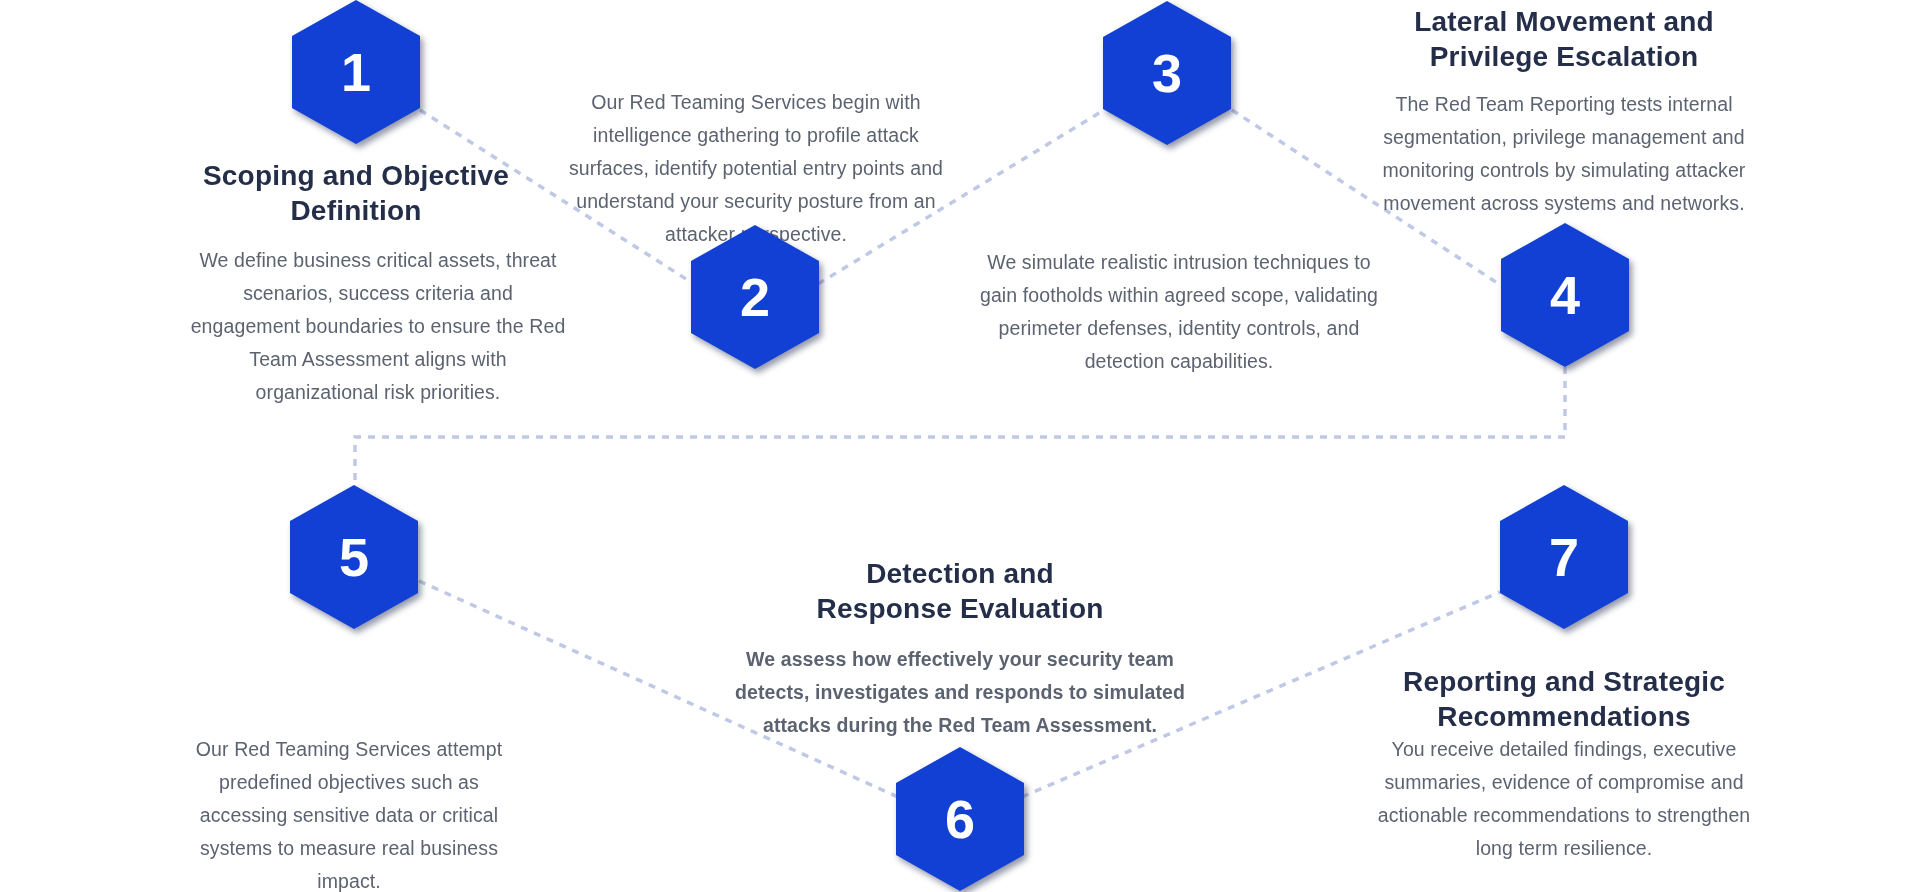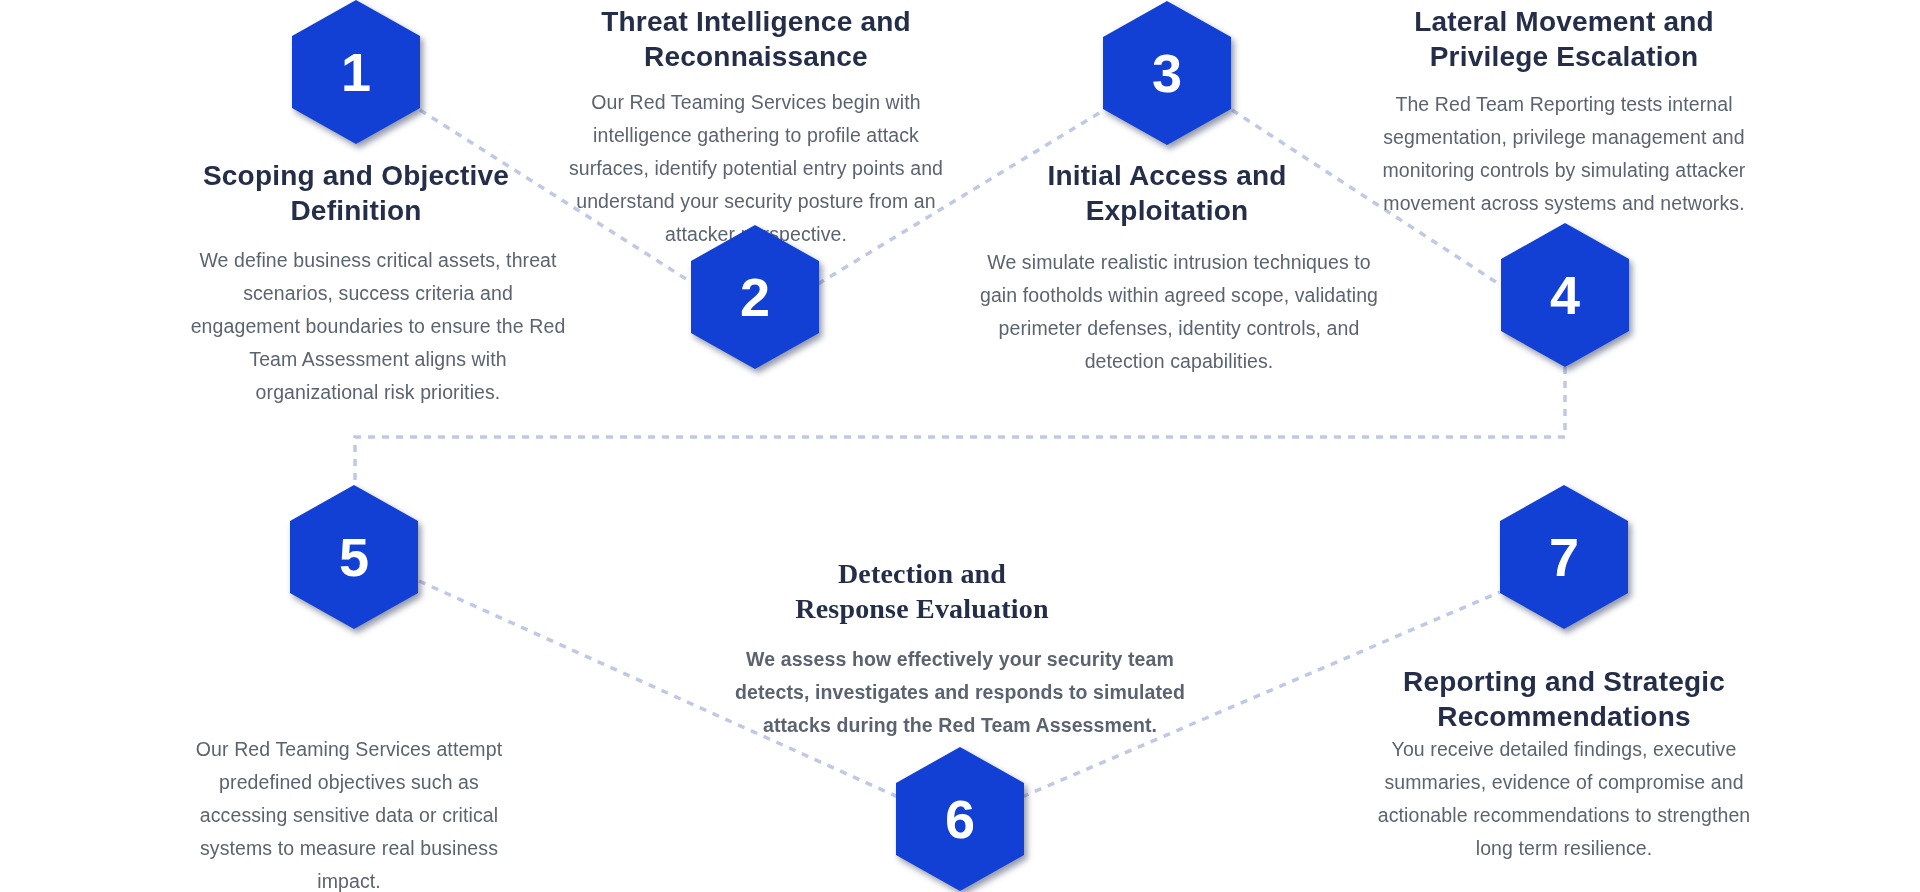--- a/index.html
+++ b/index.html
@@ -63,55 +63,51 @@
 
   <div class="hex-wrap" style="left:292px;top:0px;">
     <div class="hex" style="position:relative;left:0;top:0;">
       <span class="hex-number">1</span>
     </div>
   </div>
   <div class="step-title" style="left:126px;top:158px;text-align:center;">Scoping and Objective
 Definition</div>
   <div class="step-desc" style="left:166px;top:244px;width:380px;margin-left:22px;">We define business critical assets, threat scenarios, success criteria and engagement boundaries to ensure the Red Team Assessment aligns with organizational risk priorities.</div>
 
-  <div class="step-title" style="left:526px;top:4px;">Threat Intelligence and
-Reconnaissance</div>
   <div class="step-desc" style="left:551px;top:86px;width:410px;">Our Red Teaming Services begin with intelligence gathering to profile attack surfaces, identify potential entry points and understand your security posture from an attacker perspective.</div>
   <div class="hex-wrap" style="left:691px;top:225px;">
     <div class="hex" style="position:relative;left:0;top:0;">
       <span class="hex-number">2</span>
     </div>
   </div>
 
   <div class="hex-wrap" style="left:1103px;top:1px;">
     <div class="hex" style="position:relative;left:0;top:0;">
       <span class="hex-number">3</span>
     </div>
   </div>
-  <div class="step-title" style="left:937px;top:158px;">Initial Access and
-Exploitation</div>
   <div class="step-desc" style="left:962px;top:246px;width:410px;margin-left:12px;">We simulate realistic intrusion techniques to gain footholds within agreed scope, validating perimeter defenses, identity controls, and detection capabilities.</div>
 
   <div class="step-title" style="left:1334px;top:4px;">Lateral Movement and
 Privilege Escalation</div>
   <div class="step-desc" style="left:1369px;top:88px;width:390px;">The Red Team Reporting tests internal segmentation, privilege management and monitoring controls by simulating attacker movement across systems and networks.</div>
   <div class="hex-wrap" style="left:1501px;top:223px;">
     <div class="hex" style="position:relative;left:0;top:0;">
       <span class="hex-number">4</span>
     </div>
   </div>
 
   <div class="hex-wrap" style="left:290px;top:485px;">
     <div class="hex" style="position:relative;left:0;top:0;">
       <span class="hex-number">5</span>
     </div>
   </div>
   <div class="step-desc" style="left:179px;top:733px;width:340px;">Our Red Teaming Services attempt predefined objectives such as accessing sensitive data or critical systems to measure real business impact.</div>
 
-  <div class="step-title" style="left:692px;top:556px;font-family:Liberation Serif, serif;">Detection and
+  <div class="step-title" style="left:730px;top:556px;">Detection and
 Response Evaluation</div>
   <div class="step-desc" style="left:725px;top:643px;width:470px;font-weight:bold;">We assess how effectively your security team detects, investigates and responds to simulated attacks during the Red Team Assessment.</div>
   <div class="hex-wrap" style="left:896px;top:747px;">
     <div class="hex" style="position:relative;left:0;top:0;">
       <span class="hex-number">6</span>
     </div>
   </div>
 
   <div class="hex-wrap" style="left:1500px;top:485px;">
     <div class="hex" style="position:relative;left:0;top:0;">

